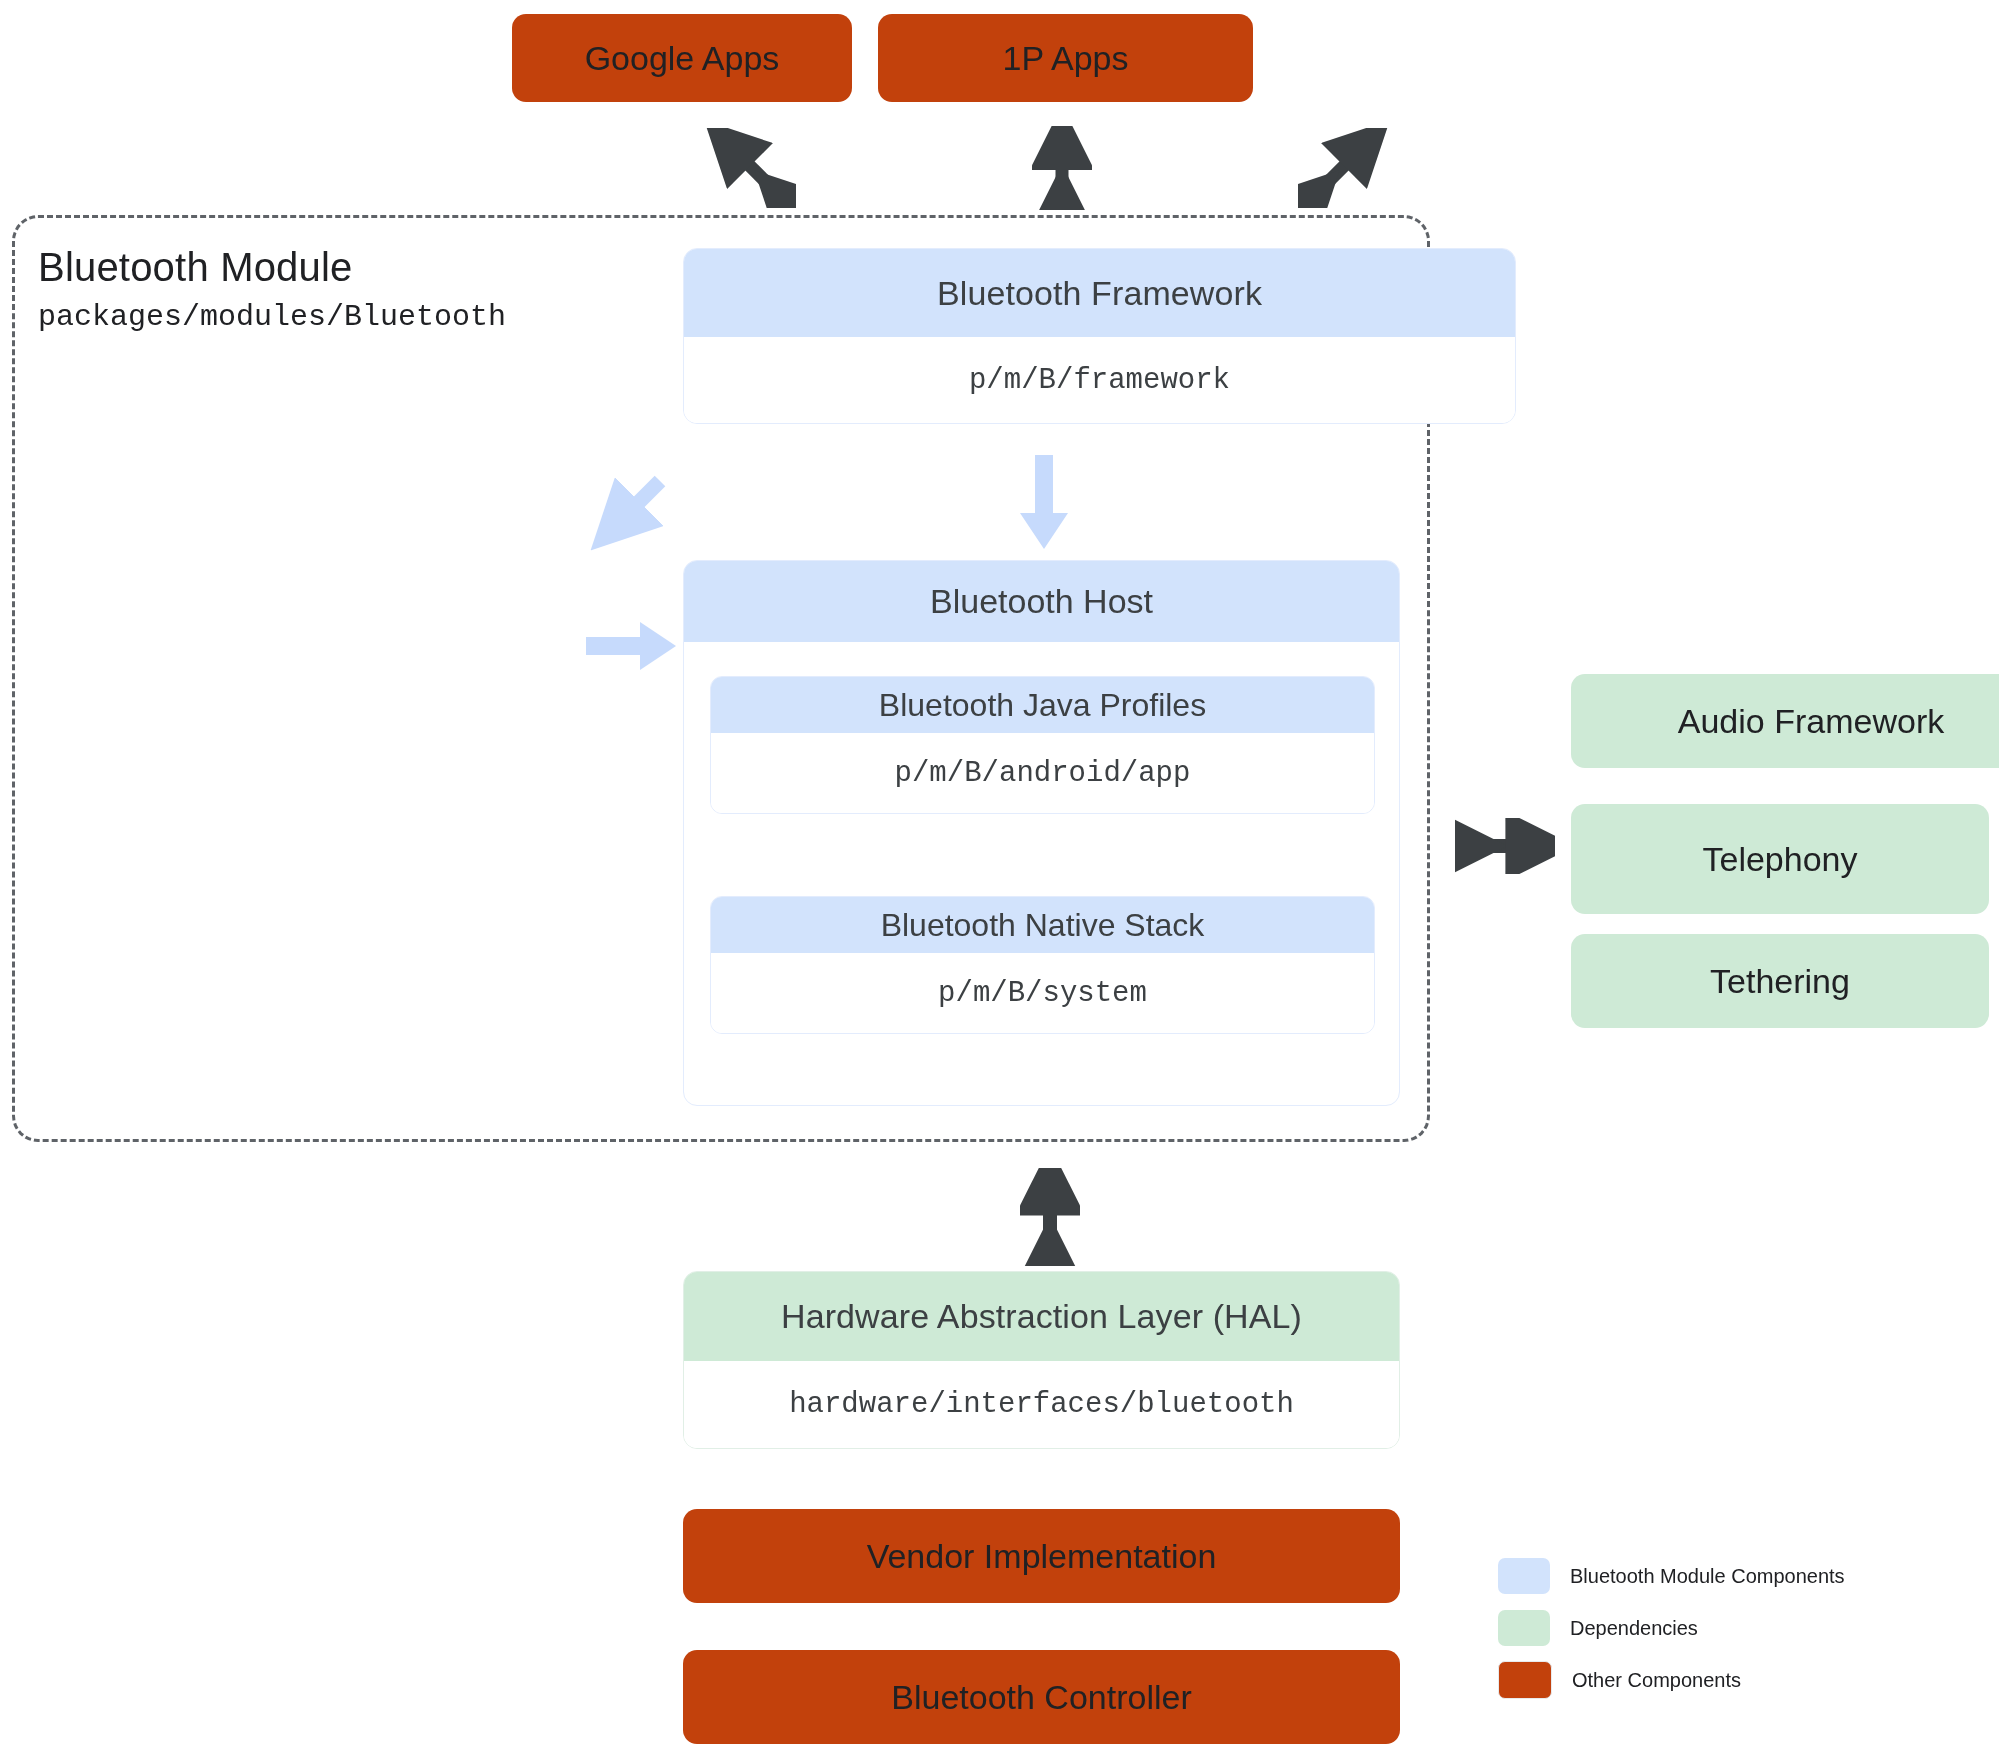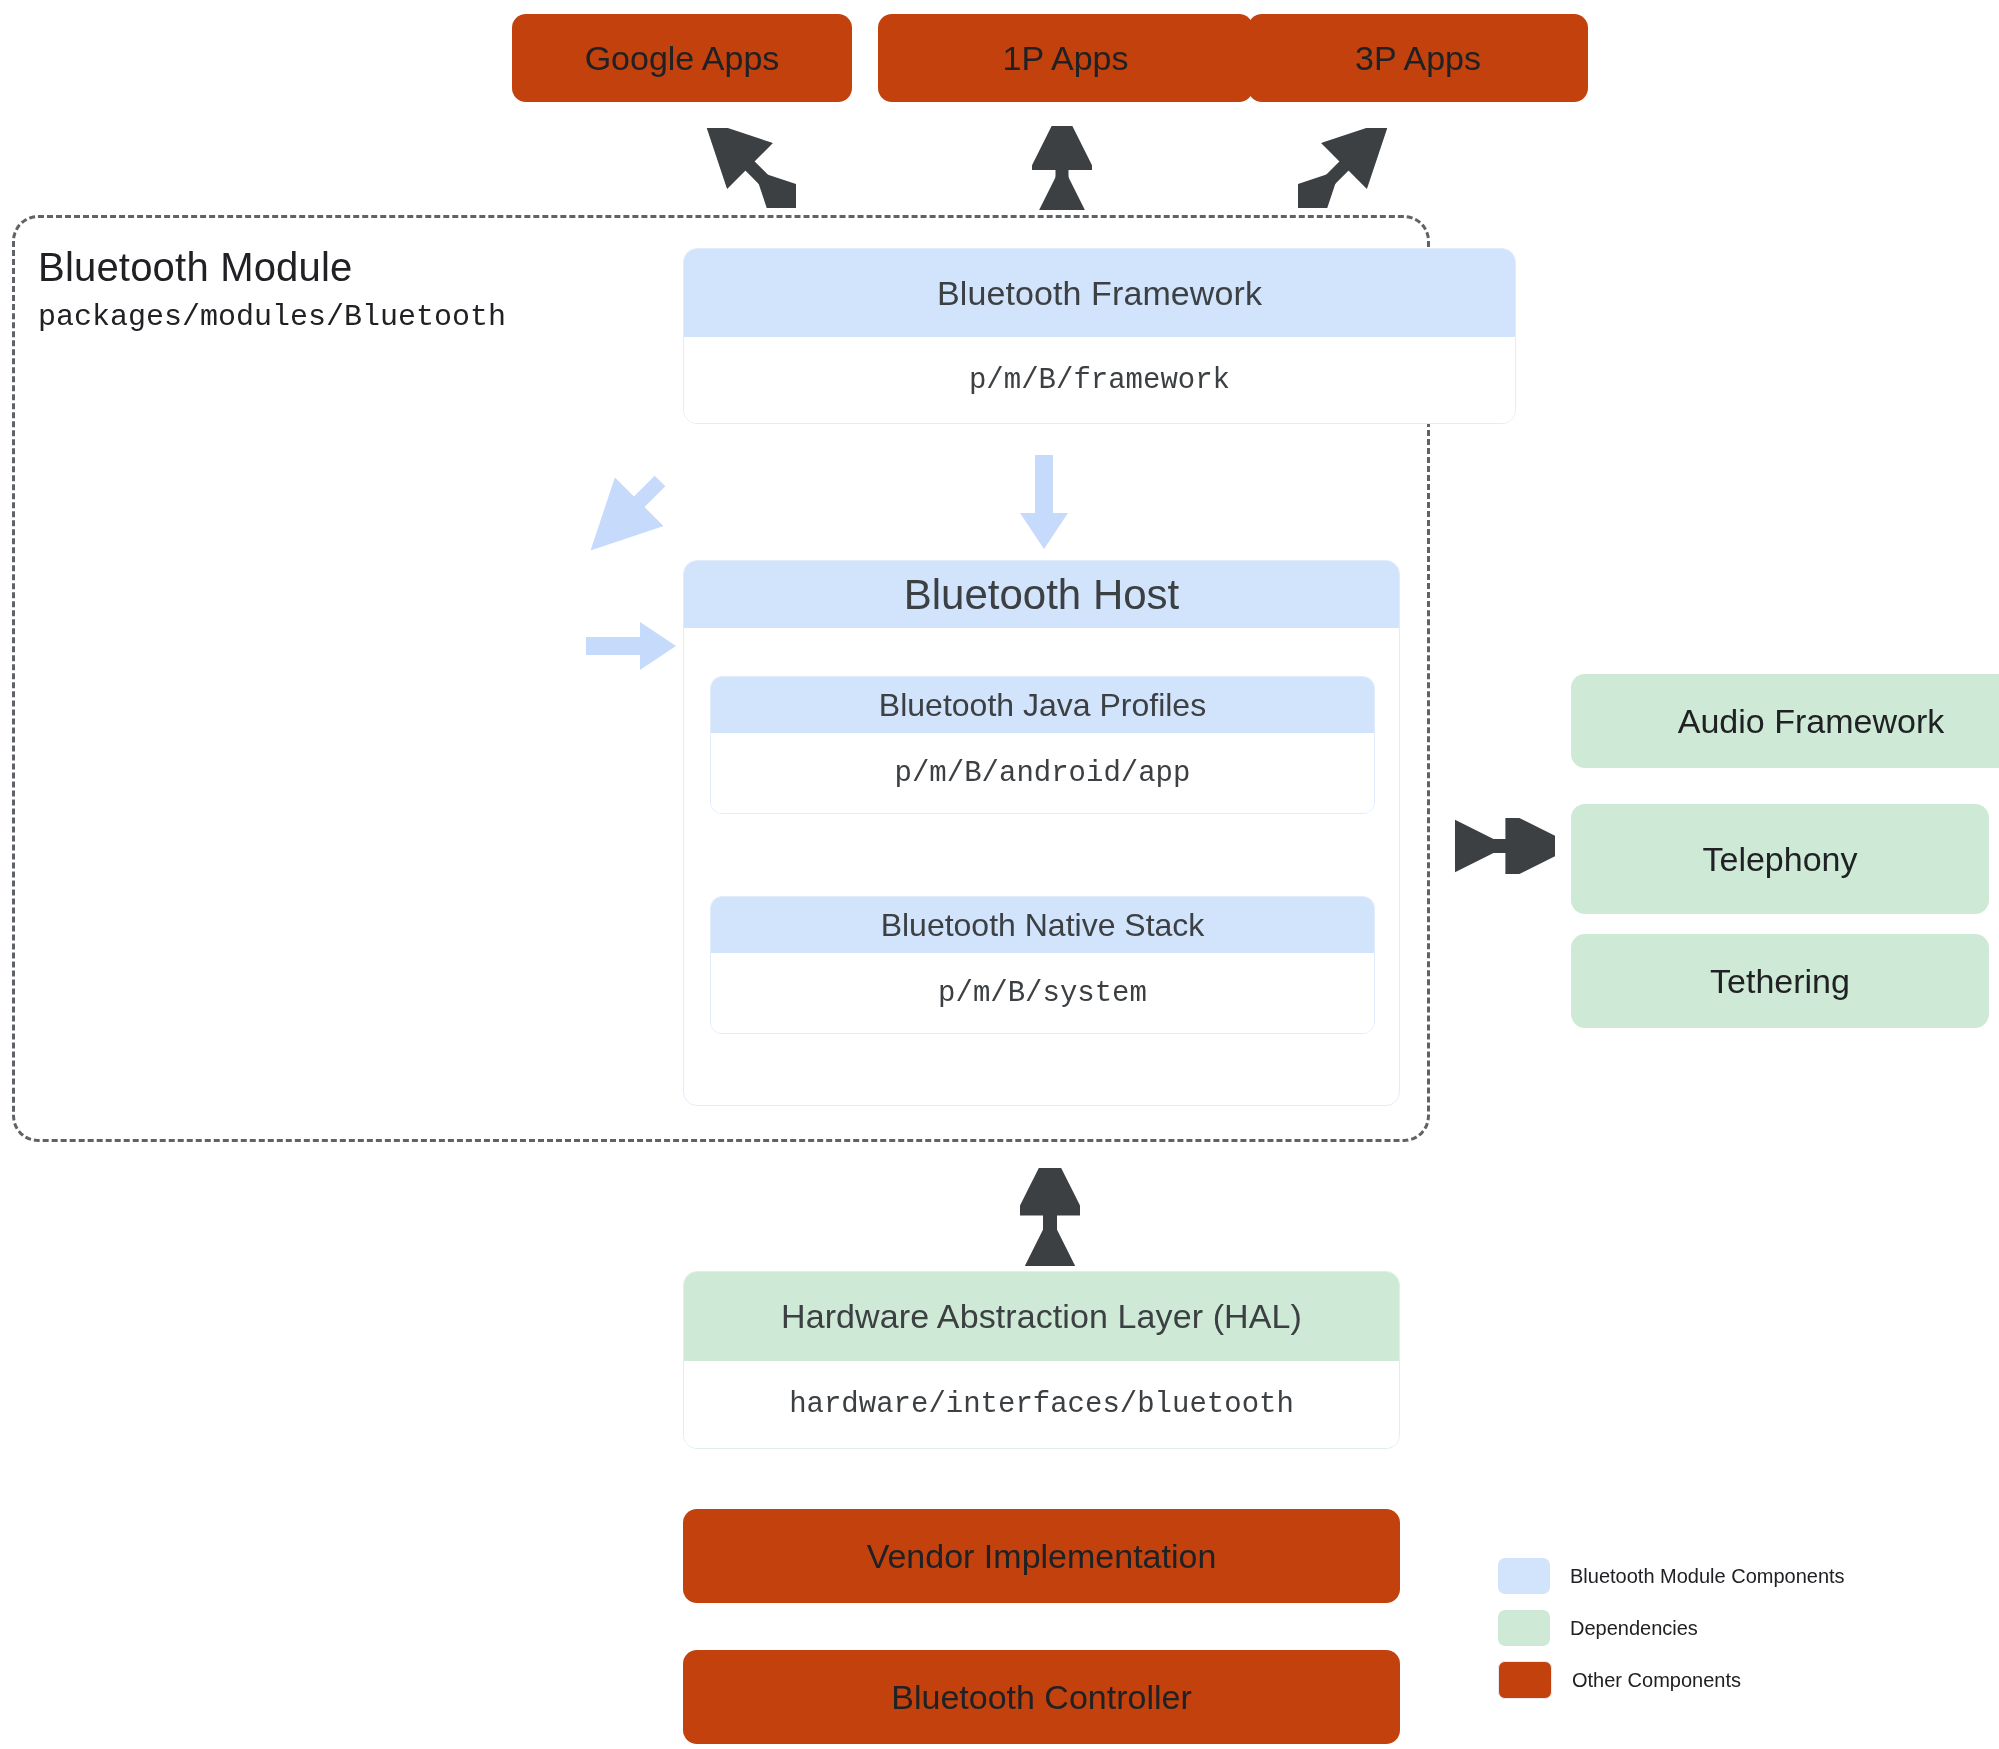--- a/index.html
+++ b/index.html
@@ -108,26 +108,26 @@
     top: 560px;
     width: 717px;
     height: 546px;
     box-sizing: border-box;
     border: 1px solid #e3ecfd;
     border-radius: 14px;
     background: #ffffff;
     overflow: hidden;
   }
   #bt-host-head {
-    height: 67px;
+    height: 81px;
     background: #d2e3fc;
     display: flex;
     align-items: center;
     justify-content: center;
-    font-size: 42px;
+    font-size: 34px;
     color: #3c4043;
   }
   .inner-card {
     position: absolute;
     left: 26px;
     width: 665px;
     box-sizing: border-box;
     border: 1px solid #e3ecfd;
     border-radius: 12px;
     background: #ffffff;
@@ -181,23 +181,20 @@
 <body>
 
 <div id="stage">
 
   <div class="plain grey" style="left:512px; top:14px; width:340px; height:88px;">
     <span>Google Apps</span>
   </div>
   <div class="plain grey" style="left:878px; top:14px; width:375px; height:88px;align-items:center;">
     <span>1P Apps</span>
   </div>
-  <div class="plain grey" style="left:1248px; top:14px; width:340px; height:88px;">
-    <span>3P Apps</span>
-  </div>
 
   <svg class="arrow" style="left:706px; top:128px;" width="90" height="80" viewBox="0 0 90 80">
     <defs>
       <marker id="dkA" markerWidth="5" markerHeight="5" refX="2.4" refY="2.5" orient="auto">
         <path d="M0,0 L5,2.5 L0,5 z" fill="#3c4043"></path>
       </marker>
     </defs>
     <line x1="72" y1="66" x2="22" y2="16" stroke="#3c4043" stroke-width="13" marker-start="url(#dkA)" marker-end="url(#dkA)"></line>
   </svg>
 

